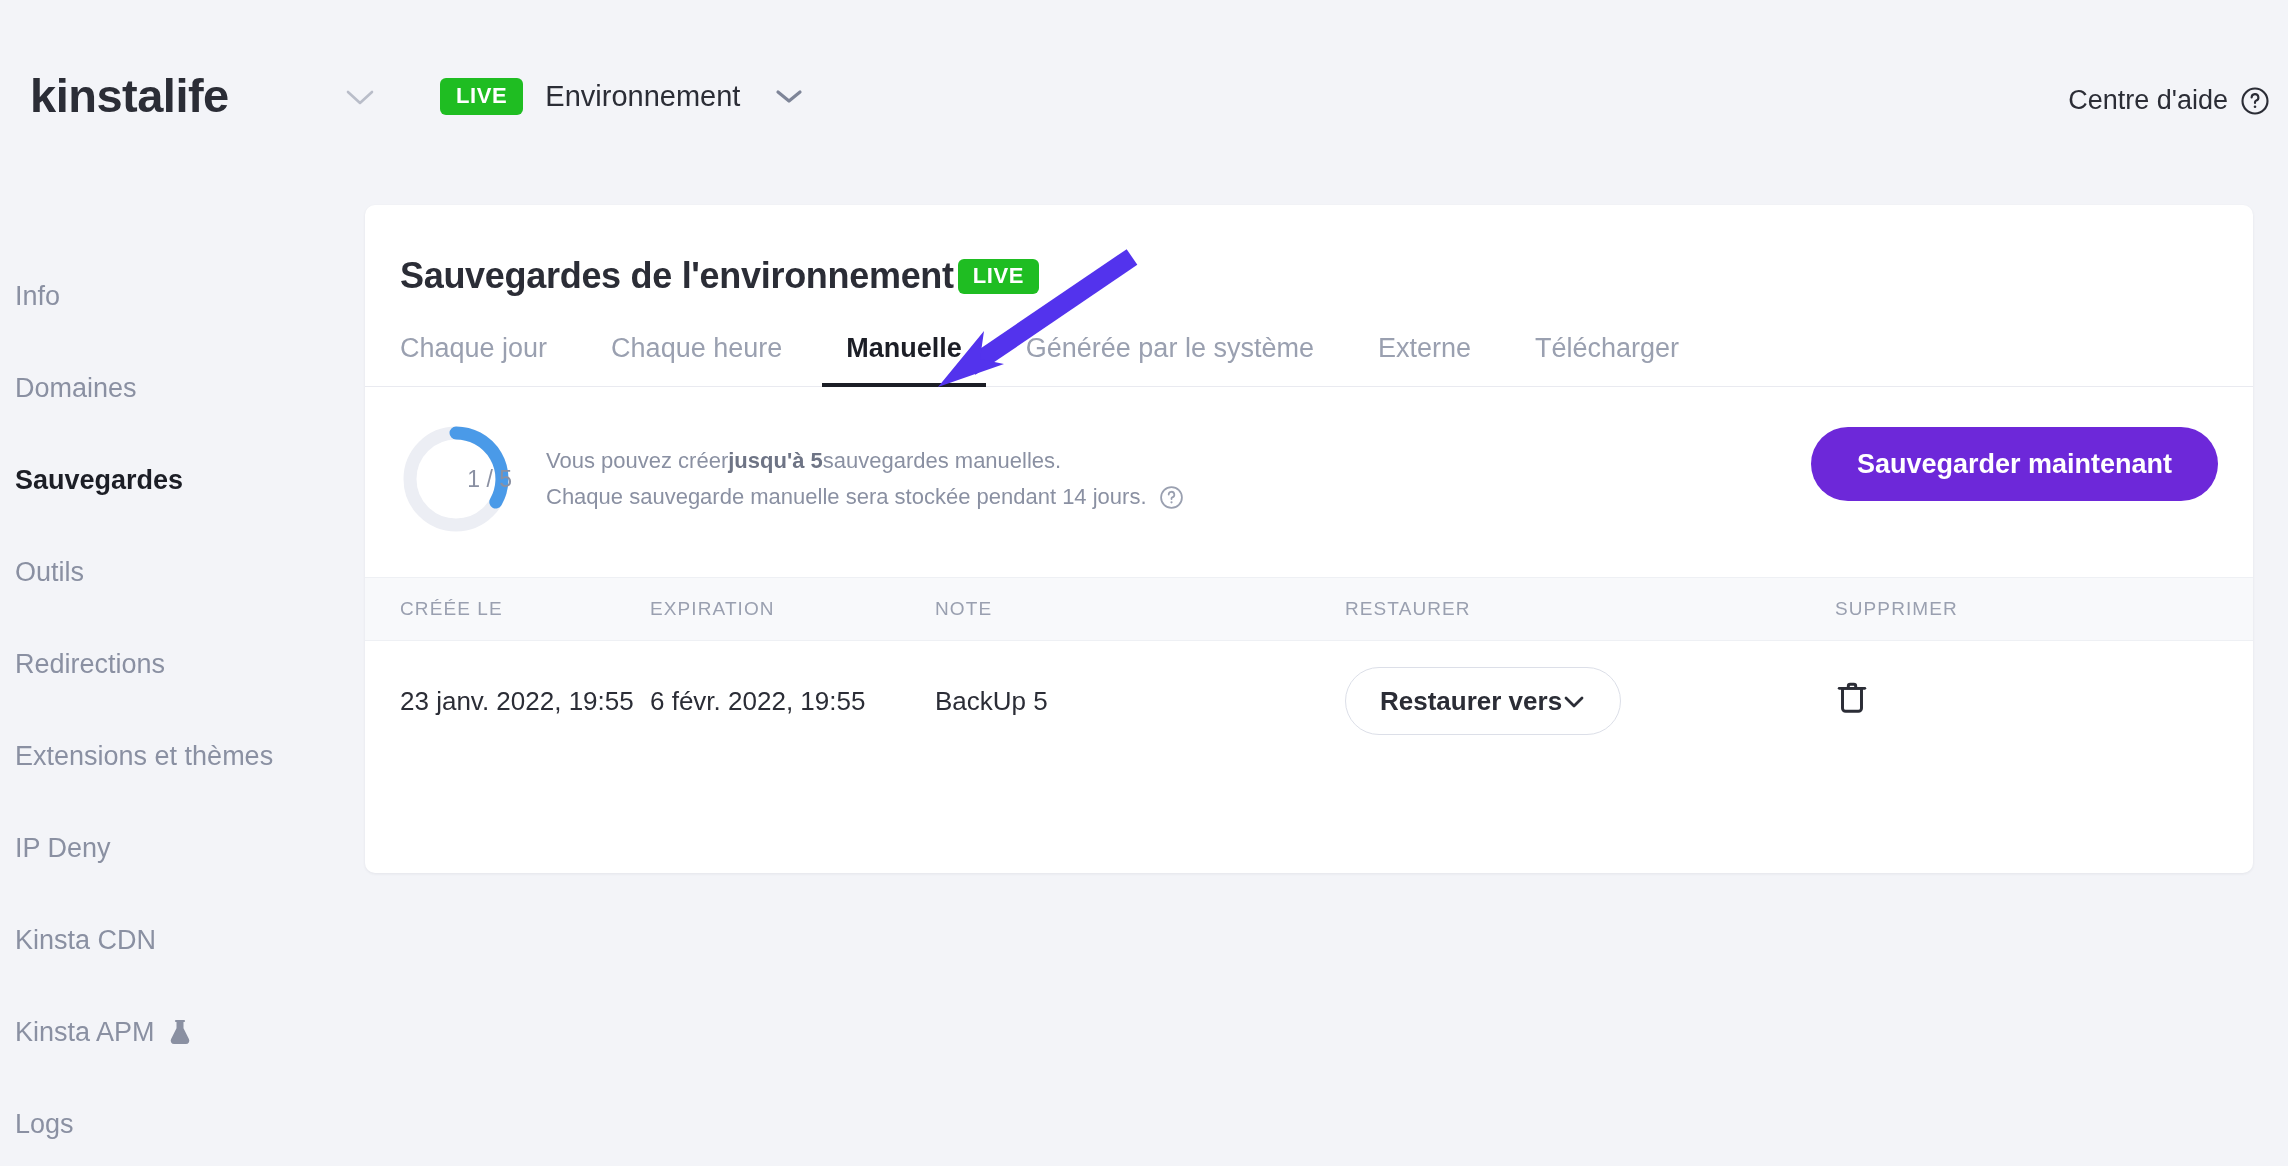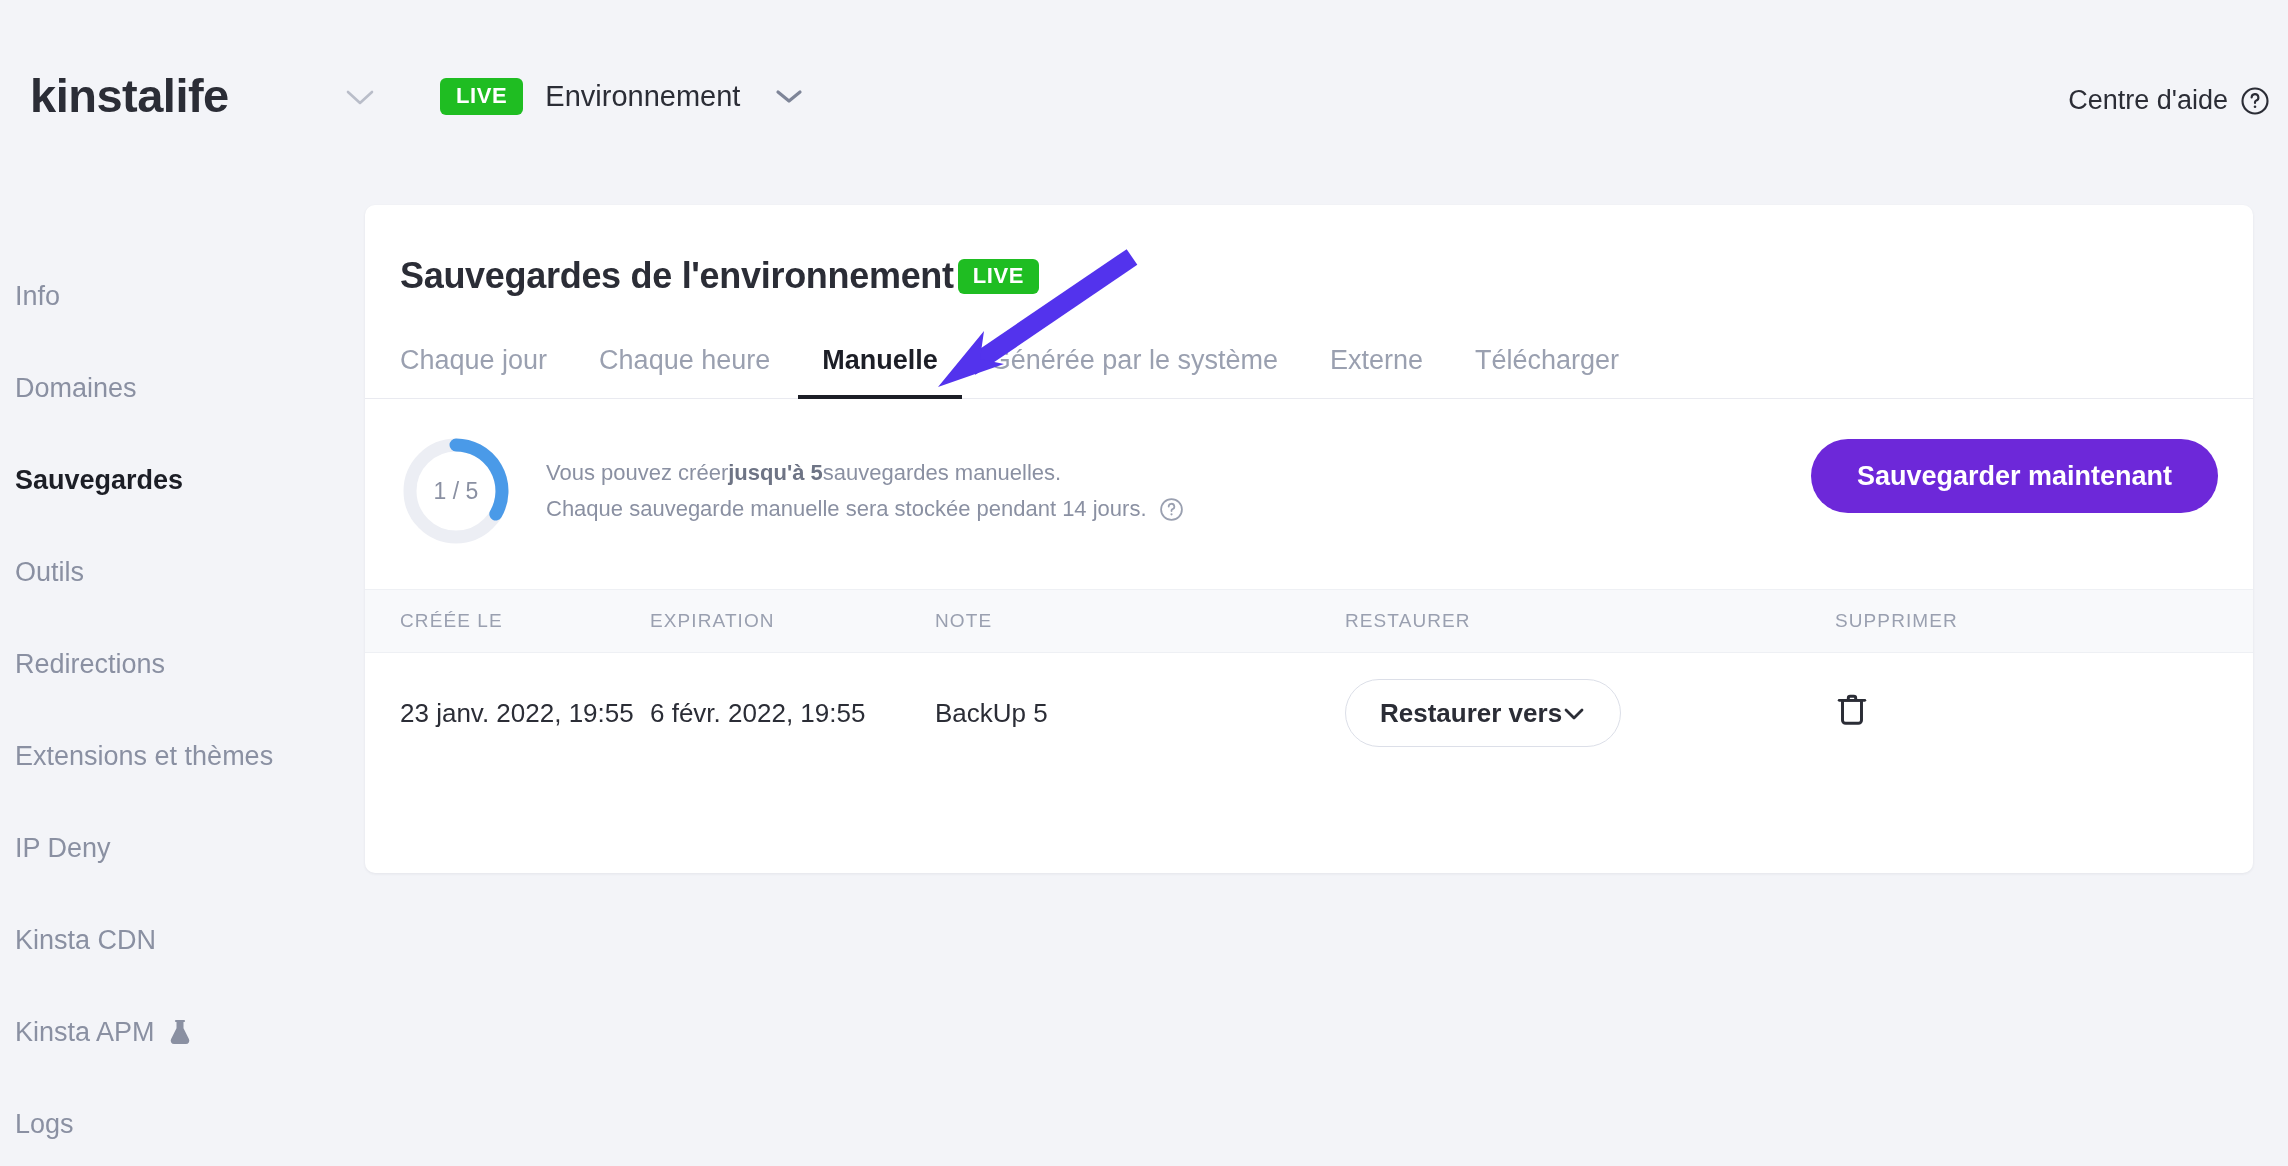--- a/index.html
+++ b/index.html
@@ -122,22 +122,22 @@
     letter-spacing: 0.6px;
     padding: 6px 15px 7px 15px;
     border-radius: 6px;
     line-height: 1;
   }
 
   
   .tabs {
     display: flex;
     align-items: flex-end;
-    gap: 4px;
-    margin-top: 48px;
+    gap: 16px;
+    margin-top: 36px;
     padding-left: 35px;
     border-bottom: 1px solid #e9eaf0;
     position: relative;
   }
   .tab {
     font-size: 27px;
     color: #9aa0b0;
     padding: 0 24px 22px 24px;
     cursor: pointer;
     position: relative;
@@ -161,21 +161,21 @@
     position: relative;
     height: 150px;
   }
   .ring { width: 112px; height: 112px; position: relative; flex: 0 0 auto; }
   .ring svg { display: block; }
   .ring-text {
     position: absolute;
     left: 0; right: 0;
     top: 50%;
     transform: translateY(-50%);
-    text-align: center;
+    text-align: right;
     font-size: 23px;
     color: #8a90a2;
     font-weight: 400;
   }
   .info-text {
     margin-left: 34px;
     display: flex;
     flex-direction: column;
     gap: 10px;
   }

